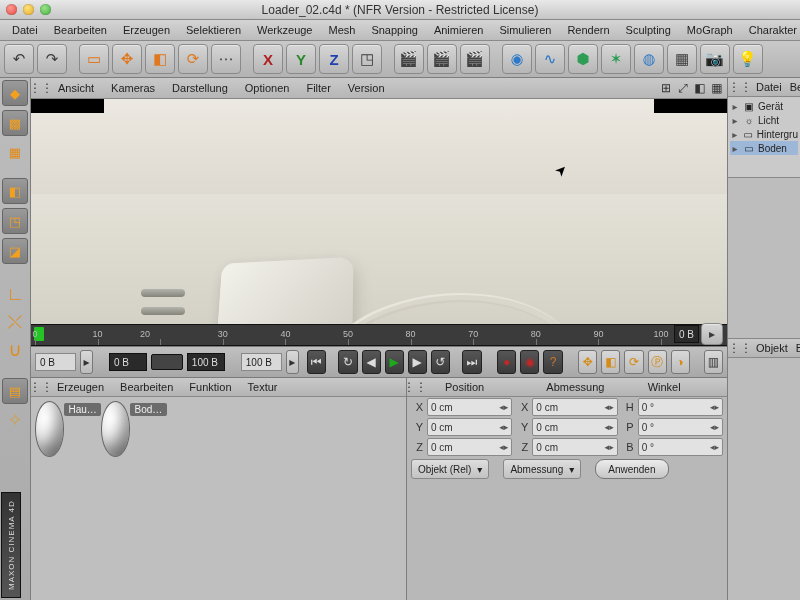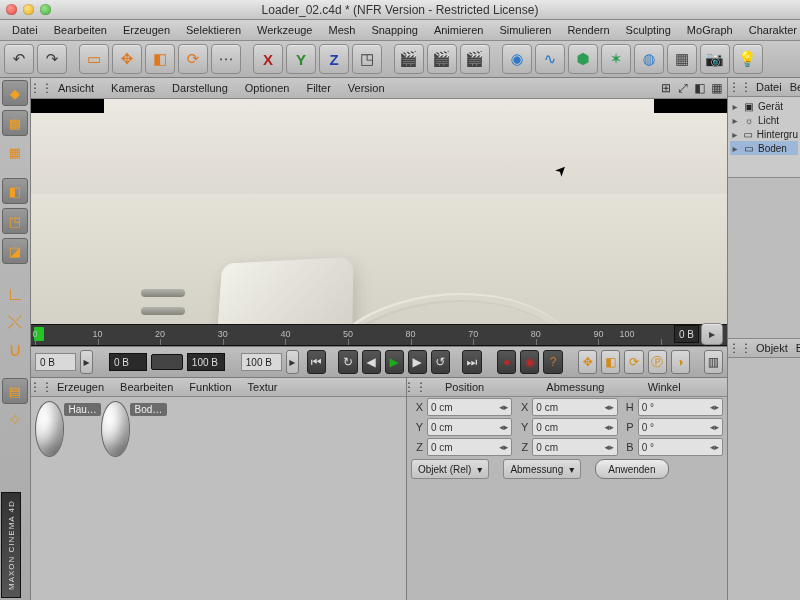--- a/index.html
+++ b/index.html
@@ -229,37 +229,37 @@
       <div class="marker"></div>
       <div class="timerange">
         <span class="numfield">0 B</span>
         <span class="tbtn sm">▸</span>
       </div>
     <div class="tick" style="left: 4px;"></div>
         <div class="lbl" style="left: 4px;">0</div>
         <div class="tick" style="left: 66.6px;"></div>
         <div class="lbl" style="left: 66.6px;">10</div>
         <div class="tick" style="left: 129.2px;"></div>
-        <div class="lbl" style="left: 129px; text-align: center;">20</div>
+        <div class="lbl" style="left: 114px; text-align: center;">20</div>
         <div class="tick" style="left: 191.8px;"></div>
         <div class="lbl" style="left: 191.8px;">30</div>
         <div class="tick" style="left: 254.4px;"></div>
         <div class="lbl" style="left: 254.4px;">40</div>
         <div class="tick" style="left: 317px;"></div>
         <div class="lbl" style="left: 317px;">50</div>
         <div class="tick" style="left: 379.6px;"></div>
         <div class="lbl" style="left: 379.6px;">80</div>
         <div class="tick" style="left: 442.2px;"></div>
         <div class="lbl" style="left: 442.2px;">70</div>
         <div class="tick" style="left: 504.8px;"></div>
         <div class="lbl" style="left: 504.8px;">80</div>
         <div class="tick" style="left: 567.4px;"></div>
         <div class="lbl" style="left: 567.4px;">90</div>
         <div class="tick" style="left: 630px;"></div>
-        <div class="lbl" style="left: 596px;">100</div>
+        <div class="lbl" style="left: 630px;">100</div>
       </div>
 
     <div class="transport">
       <span class="numfield light" style="width:40px">0 B</span>
       <span class="ticon" style="width:14px">▸</span>
       <span style="flex:0 0 8px"></span>
       <span class="numfield" style="width:36px">0 B</span>
       <span style="flex:0 0 30px;height:14px;background:#444;border:1px solid #111;border-radius:2px"></span>
       <span class="numfield" style="width:36px">100 B</span>
       <span style="flex:0 0 8px"></span>

